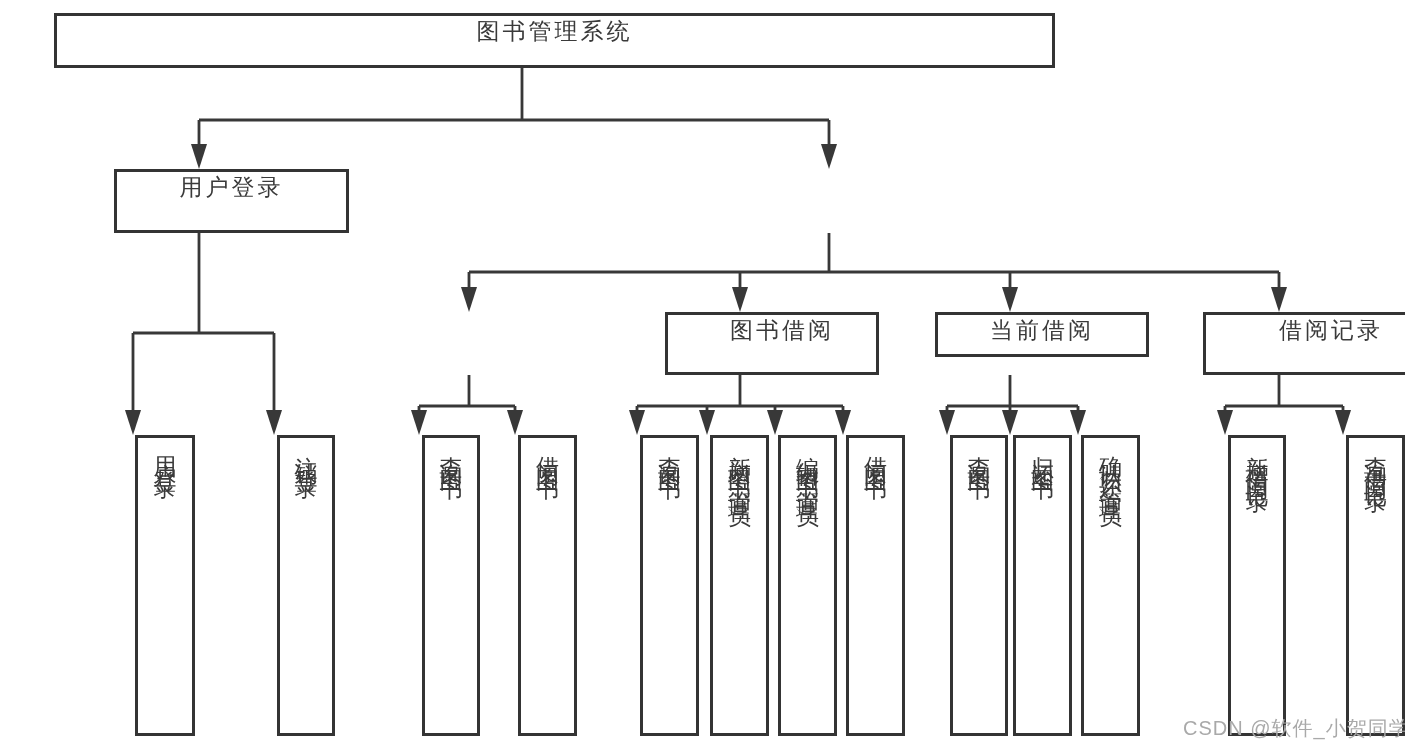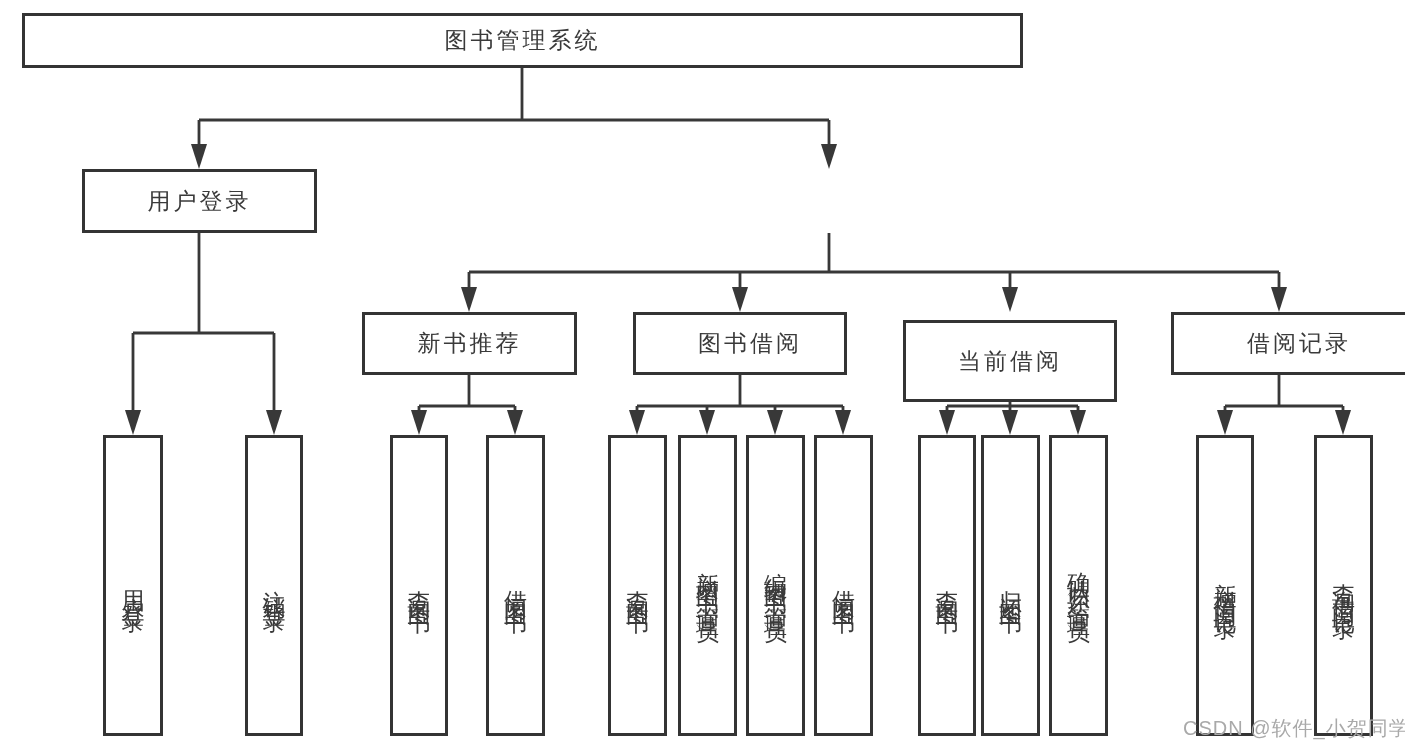--- a/index.html
+++ b/index.html
@@ -17,23 +17,24 @@
     left: 0; top: 0;
     width: 1405px; height: 747px;
     z-index: 1;
   }
   .node {
     position: absolute;
     background: #ffffff;
     border: 3px solid #343434;
     box-sizing: border-box;
     display: flex;
-    align-items: center;
+    align-items: flex-start;
     justify-content: center;
     z-index: 2;
+    margin-left: 32px;
   }
   .hlabel {
     font-size: 23px;
     letter-spacing: 3px;
     color: #3a3a3a;
     white-space: nowrap;
   }
   .vlabel {
     writing-mode: vertical-lr;
     font-size: 23px;
@@ -98,27 +99,24 @@
   </svg>
 
   <div class="node" style="left:22px; top:13px; width:1001px; height:55px;">
     <span class="hlabel">图书管理系统</span>
   </div>
 
   <div class="node" style="left:82px; top:169px; width:235px; height:64px;">
     <span class="hlabel">用户登录</span>
   </div>
 
-  <div class="node" style="left:362px; top:312px; width:215px; height:63px;">
-    <span class="hlabel">新书推荐</span>
-  </div>
   <div class="node" style="left:633px; top:312px; width:214px; height:63px;padding-left:20px;">
     <span class="hlabel">图书借阅</span>
   </div>
-  <div class="node" style="left:903px; top:320px; width:214px; height:82px;">
+  <div class="node" style="left:903px; top:312px; width:214px; height:45px;">
     <span class="hlabel">当前借阅</span>
   </div>
   <div class="node" style="left:1171px; top:312px; width:256px; height:63px;">
     <span class="hlabel">借阅记录</span>
   </div>
 
   <div class="node" style="left:103px; top:435px; width:60px; height:301px;">
     <span class="vlabel">用户登录</span>
   </div>
   <div class="node" style="left:245px; top:435px; width:58px; height:301px;">

